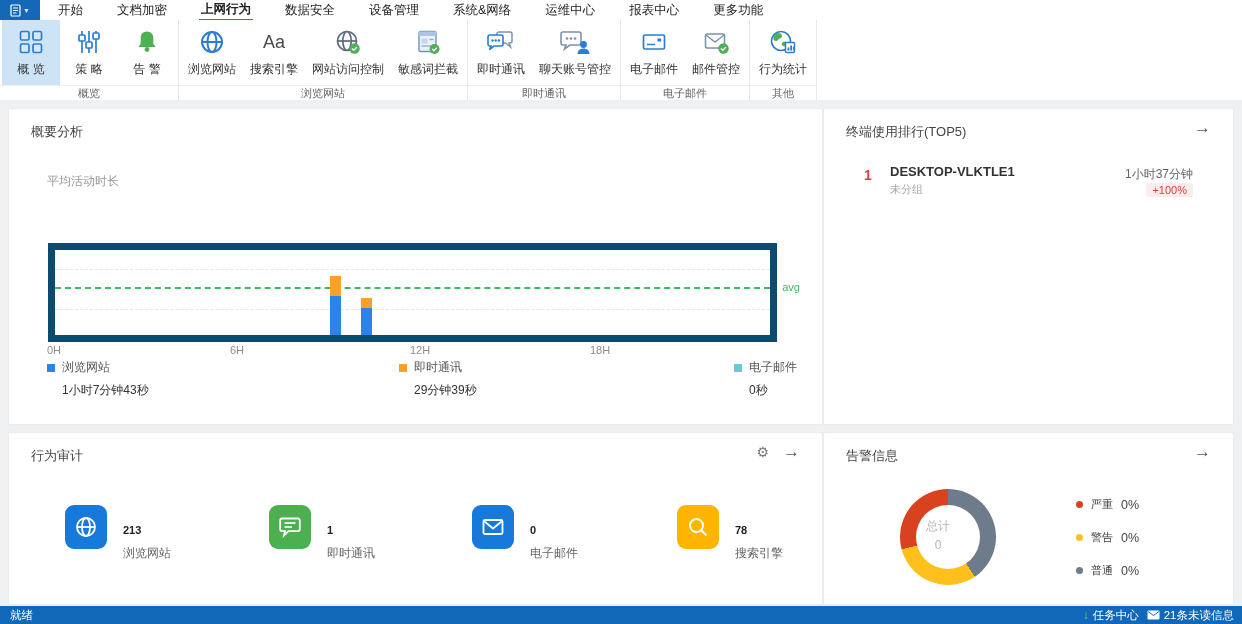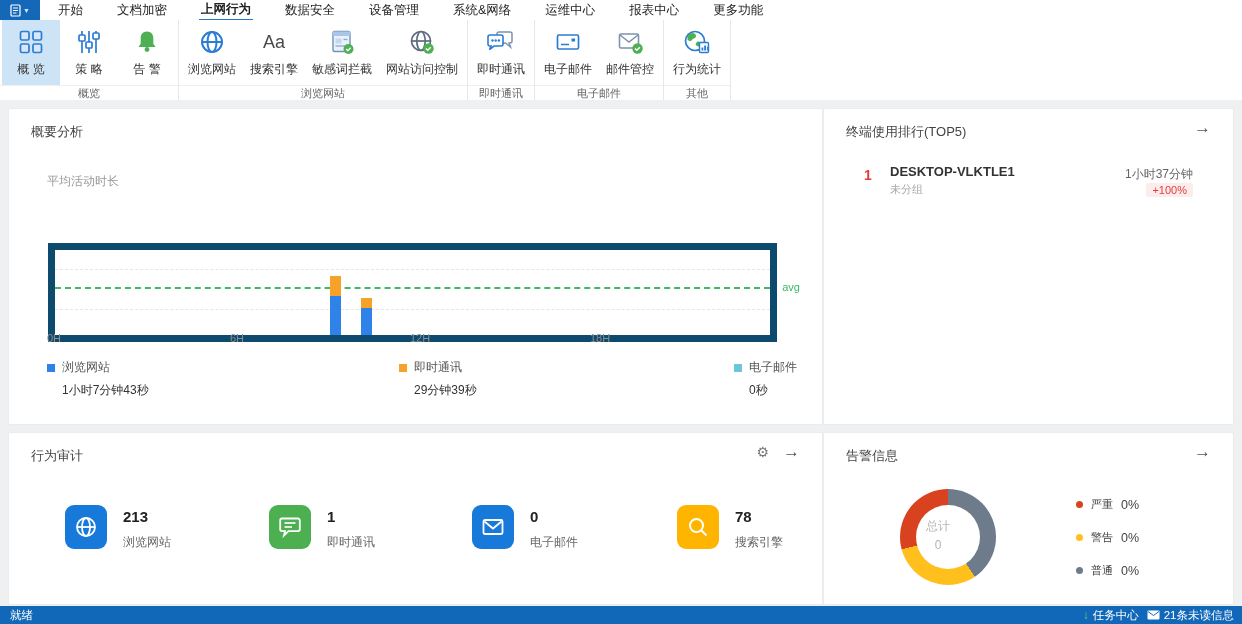--- a/index.html
+++ b/index.html
@@ -38,38 +38,38 @@
 
   
   .avg-label{position:absolute;left:38px;top:64px;font-size:12px;color:#9a9a9a;}
   .avg-value{position:absolute;left:38px;top:83px;font-size:22px;font-weight:bold;color:#333;}
   .plot{position:absolute;left:39px;top:134px;width:715px;height:85px;border:7px solid #0c4a6e;box-sizing:content-box;}
   .gridline{position:absolute;left:0;right:0;height:0;border-top:1px dashed #e6e6e6;}
   .avg-line{position:absolute;left:0;right:0;height:0;border-top:2px dashed #3dba62;}
   .avg-line .avg-txt{position:absolute;right:-30px;top:-8px;font-size:11px;color:#3dba62;}
   .bar-seg{position:absolute;width:11px;}
   .xticks{position:absolute;left:39px;top:223px;width:715px;height:14px;}
-  .xtick{position:absolute;transform:translateX(-50%);font-size:11px;color:#8d8d8d;white-space:nowrap;}
+  .xtick{position:absolute;transform:translateX(-50%);font-size:11px;color:#8d8d8d;white-space:nowrap;margin-top:12px;}
   .legend-item{position:absolute;top:250px;}
   .legend-row{display:flex;align-items:center;gap:7px;}
   .legend-sq{width:8px;height:8px;display:inline-block;}
   .legend-name{font-size:12px;color:#555;}
   .legend-val{font-size:12px;color:#333;margin:6px 0 0 15px;}
 
   
   .rank-num{position:absolute;left:40px;top:58px;font-size:14px;font-weight:bold;color:#e23c3c;}
   .rank-name{position:absolute;left:66px;top:55px;font-size:13px;font-weight:bold;color:#333;}
   .rank-group{position:absolute;left:66px;top:73px;font-size:11px;color:#aaa;}
   .rank-time{position:absolute;right:40px;top:57px;font-size:12px;color:#666;}
   .rank-badge{position:absolute;right:40px;top:74px;background:#fdecec;color:#e23c3c;font-size:11px;padding:1px 6px;border-radius:2px;}
 
   
   .stat{position:absolute;top:72px;display:flex;gap:16px;cursor:pointer;}
   .stat-ico{width:42px;height:44px;border-radius:9px;display:flex;align-items:center;justify-content:center;flex:none;}
-  .stat-num{font-size:15px;font-weight:bold;color:#222;margin-top:3px;}
+  .stat-num{font-size:11px;font-weight:bold;color:#222;margin-top:19px;}
   .stat-lbl{font-size:12px;color:#666;margin-top:9px;white-space:nowrap;}
 
   
   .donut{position:absolute;left:76px;top:56px;width:96px;height:96px;border-radius:50%;}
   .donut::after{content:"";position:absolute;left:16px;top:16px;width:64px;height:64px;border-radius:50%;background:#fff;}
   .donut-center{position:absolute;left:66px;top:85px;width:96px;text-align:center;z-index:2;}
   .donut-center .dc1{font-size:12px;color:#b5b5b5;}
   .donut-center .dc2{font-size:12px;color:#b5b5b5;margin-top:3px;}
   .alarm-legend-row{position:absolute;left:252px;display:flex;align-items:center;gap:8px;}
   .alarm-dot{width:7px;height:7px;border-radius:50%;flex:none;}
@@ -178,64 +178,79 @@
           <span class="ricon">
             <svg width="30" height="28" viewBox="0 0 30 28">
                 <text x="15" y="20" text-anchor="middle" font-size="18" fill="#4a4a4a" font-family="Liberation Sans, sans-serif">Aa</text>
               </svg>
           </span>
           <span class="rlabel">搜索引擎</span>
         </div>
         <div class="ritem">
           <span class="ricon">
             <svg width="28" height="28" viewBox="0 0 28 28">
+                <g fill="none" stroke="#5b6b7d" stroke-width="1.7">
+                  <circle cx="13" cy="13" r="9.5"></circle>
+                  <ellipse cx="13" cy="13" rx="4.2" ry="9.5"></ellipse>
+                  <line x1="3.5" y1="13" x2="22.5" y2="13"></line>
+                </g>
+                <circle cx="20.5" cy="20.5" r="5.2" fill="#4db052"></circle>
+                <path d="M18 20.5l1.8 1.8 3-3" fill="none" stroke="#fff" stroke-width="1.5"></path>
+              </svg>
+          </span>
+          <span class="rlabel">网站访问控制</span>
+        </div>
+        <div class="ritem">
+          <span class="ricon">
+            <svg width="28" height="28" viewBox="0 0 28 28">
                 <rect x="5" y="3.5" width="17" height="20" rx="1.5" fill="#eaf1fa" stroke="#6f93bd" stroke-width="1.4"></rect>
                 <rect x="5" y="3.5" width="17" height="4.5" fill="#a9c6e8"></rect>
                 <rect x="7.5" y="10.5" width="6" height="5" fill="#c3d7ee"></rect>
                 <line x1="15.5" y1="11.5" x2="19.5" y2="11.5" stroke="#8aa9cc" stroke-width="1.3"></line>
                 <line x1="7.5" y1="18" x2="19.5" y2="18" stroke="#8aa9cc" stroke-width="1.3"></line>
                 <circle cx="20.5" cy="21" r="5" fill="#4db052"></circle>
                 <path d="M18.2 21l1.7 1.7 2.8-2.9" fill="none" stroke="#fff" stroke-width="1.5"></path>
               </svg>
           </span>
           <span class="rlabel">敏感词拦截</span>
         </div>
-        <div class="ritem">
-          <span class="ricon">
-            <svg width="28" height="28" viewBox="0 0 28 28">
-                <g fill="none" stroke="#5b6b7d" stroke-width="1.7">
-                  <circle cx="13" cy="13" r="9.5"></circle>
-                  <ellipse cx="13" cy="13" rx="4.2" ry="9.5"></ellipse>
-                  <line x1="3.5" y1="13" x2="22.5" y2="13"></line>
-                </g>
-                <circle cx="20.5" cy="20.5" r="5.2" fill="#4db052"></circle>
-                <path d="M18 20.5l1.8 1.8 3-3" fill="none" stroke="#fff" stroke-width="1.5"></path>
-              </svg>
-          </span>
-          <span class="rlabel">网站访问控制</span>
-        </div>
       </div>
       <div class="rgrouplabel">浏览网站</div>
     </div>
 
     <div class="rgroup">
       <div class="ritems">
         <div class="ritem">
           <span class="ricon">
             <svg width="30" height="28" viewBox="0 0 30 28">
                 <path d="M13 4h11a2 2 0 0 1 2 2v7a2 2 0 0 1-2 2h-1l1.5 4-5-4H13a2 2 0 0 1-2-2V6a2 2 0 0 1 2-2z" fill="#fff" stroke="#7e93ad" stroke-width="1.5"></path>
                 <path d="M4 7h11a2 2 0 0 1 2 2v7a2 2 0 0 1-2 2H8l-4.5 3.5L5 18H4a2 2 0 0 1-2-2V9a2 2 0 0 1 2-2z" fill="#fff" stroke="#2b7cd3" stroke-width="1.6"></path>
                 <g fill="#2b7cd3">
                   <circle cx="6.5" cy="12.5" r="1.2"></circle>
                   <circle cx="9.7" cy="12.5" r="1.2"></circle>
                   <circle cx="12.9" cy="12.5" r="1.2"></circle>
                 </g>
               </svg>
           </span>
           <span class="rlabel">即时通讯</span>
+        </div>
+        <div class="ritem">
+          <span class="ricon">
+            <svg width="32" height="28" viewBox="0 0 32 28">
+                <path d="M4 4h16a2 2 0 0 1 2 2v9a2 2 0 0 1-2 2h-9l-5.5 4 1.5-4H4a2 2 0 0 1-2-2V6a2 2 0 0 1 2-2z" fill="#fff" stroke="#7e93ad" stroke-width="1.6"></path>
+                <g fill="#7e93ad">
+                  <circle cx="8" cy="10.5" r="1.3"></circle>
+                  <circle cx="12" cy="10.5" r="1.3"></circle>
+                  <circle cx="16" cy="10.5" r="1.3"></circle>
+                </g>
+                <circle cx="24.5" cy="16.5" r="3.4" fill="#2b7cd3"></circle>
+                <path d="M18.5 26c0-3.5 2.7-5.6 6-5.6s6 2.1 6 5.6z" fill="#2b7cd3"></path>
+              </svg>
+          </span>
+          <span class="rlabel">聊天账号管控</span>
         </div>
       </div>
       <div class="rgrouplabel">即时通讯</div>
     </div>
 
     <div class="rgroup">
       <div class="ritems">
         <div class="ritem">
           <span class="ricon">
             <svg width="28" height="28" viewBox="0 0 28 28">

